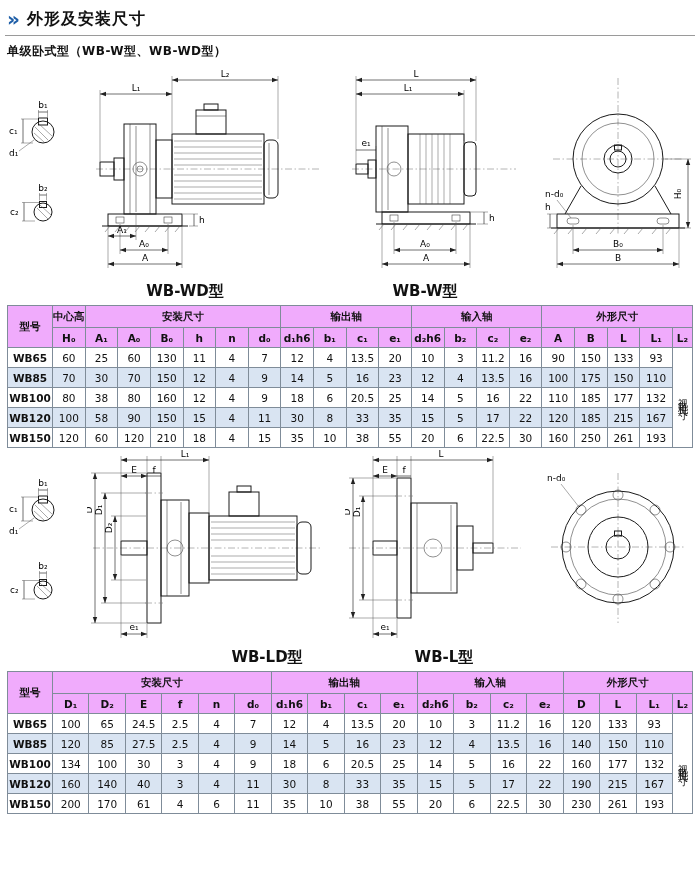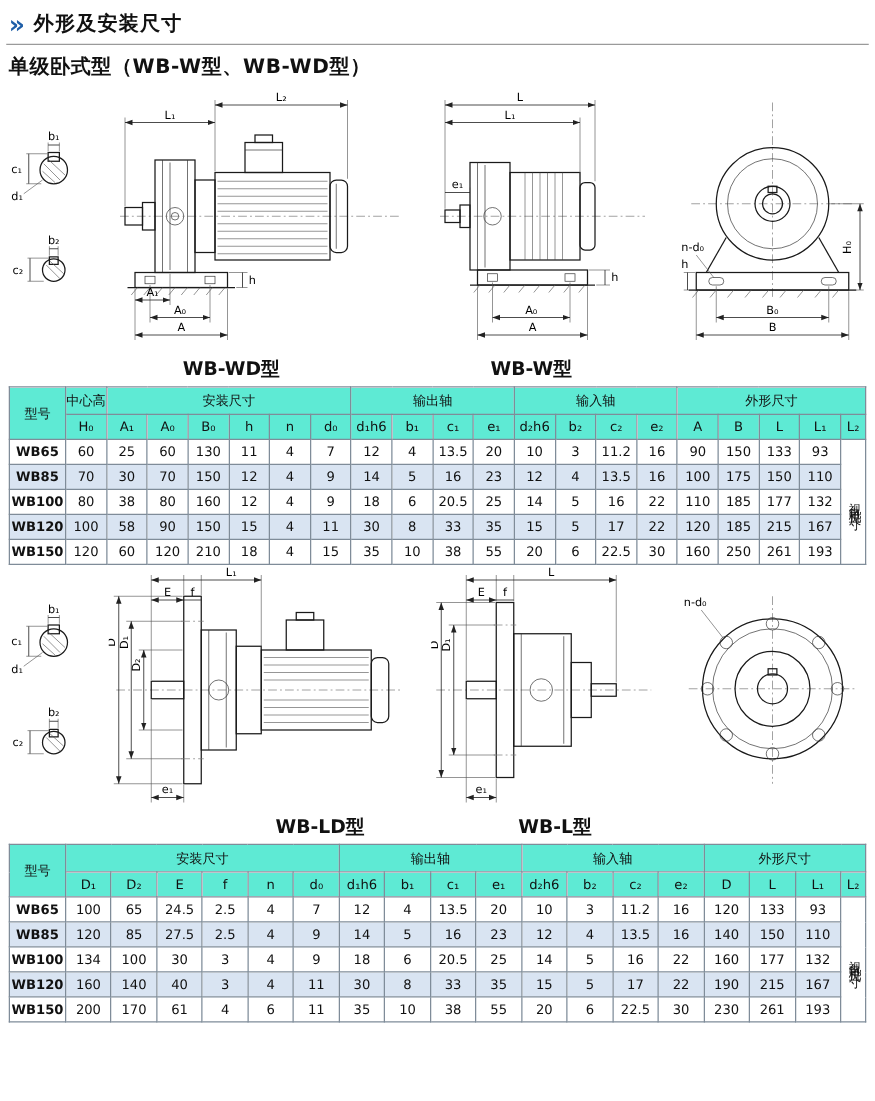--- a/index.html
+++ b/index.html
@@ -7,21 +7,21 @@
     width:700px;min-height:881px;
     font-family:"DejaVu Sans","Liberation Sans",sans-serif;
     color:#111;
   }
   .page{padding:6px 5px 10px 5px;}
   
   .header-row{display:flex;align-items:center;gap:7px;padding:3px 2px 5px 2px;}
   .chev{color:#1f5fa8;font-weight:800;font-size:20px;line-height:1;transform:translateY(-1px);}
   .page-title{font-size:16px;font-weight:bold;letter-spacing:1px;}
   .rule{border-top:1px solid #9a9a9a;margin:0 0 7px 0;height:0;}
-  .subtitle{font-size:16px;font-weight:bold;margin:7px 2px 4px 2px;letter-spacing:.5px;}
+  .subtitle{font-size:12px;font-weight:bold;margin:7px 2px 4px 2px;letter-spacing:.5px;}
   
   .drawings{display:flex;align-items:flex-start;justify-content:space-between;padding:0 2px;}
   .captions{position:relative;height:17px;font-size:15px;font-weight:bold;}
   .captions span{position:absolute;width:120px;text-align:center;}
   
   svg .out{fill:none;stroke:#1a1a1a;stroke-width:1;}
   svg .thin{fill:none;stroke:#333;stroke-width:.55;}
   svg .fin{fill:none;stroke:#444;stroke-width:.45;}
   svg .cl{fill:none;stroke:#777;stroke-width:.55;stroke-dasharray:7 2.5 1.5 2.5;}
   svg .dim{stroke:#222;stroke-width:.65;fill:none;}
@@ -29,21 +29,21 @@
   svg .hat{stroke:#555;stroke-width:.5;}
   svg text{font-size:9px;fill:#000;}
   svg text.m{text-anchor:middle;}
   
   .table-wrap{margin:6px 2px 0 2px;}
   table.dim-table{width:100%;border-collapse:collapse;table-layout:fixed;font-size:10.5px;}
   table.dim-table th,table.dim-table td{
     border:1px solid #7f8c99;text-align:center;vertical-align:middle;
     padding:3.5px 0;overflow:hidden;white-space:nowrap;
   }
-  table.dim-table thead th{background:#5eead4;font-weight:normal;}
+  table.dim-table thead th{background:#f0abfc;font-weight:bold;}
   table.dim-table tbody tr:nth-child(even) td{background:#d9e4f2;}
   table.dim-table td.model{font-weight:bold;margin-top:12px;}
   table.dim-table td.vertical-note{
     writing-mode:vertical-rl;letter-spacing:3px;font-size:10px;padding:2px 0;
     background:#fff !important;
   }
 </style>
 </head>
 <body>
 
@@ -626,21 +626,21 @@
         <circle class="thin" cx="38" cy="47" r="5"></circle>
       </g>
       <g>
         <text x="4" y="18">n-d₀</text>
         <line class="ext" x1="18" y1="21" x2="36" y2="44"></line>
       </g>
     </svg>
   </div>
 
   <div class="captions">
-    <span style="left:191px">WB-LD型</span>
+    <span style="left:202px">WB-LD型</span>
     <span style="left:379px">WB-L型</span>
   </div>
 
   <div class="table-wrap">
       <table class="dim-table">
         <colgroup>
           <col style="width: 45px;">
           <col>
           <col>
           <col>

